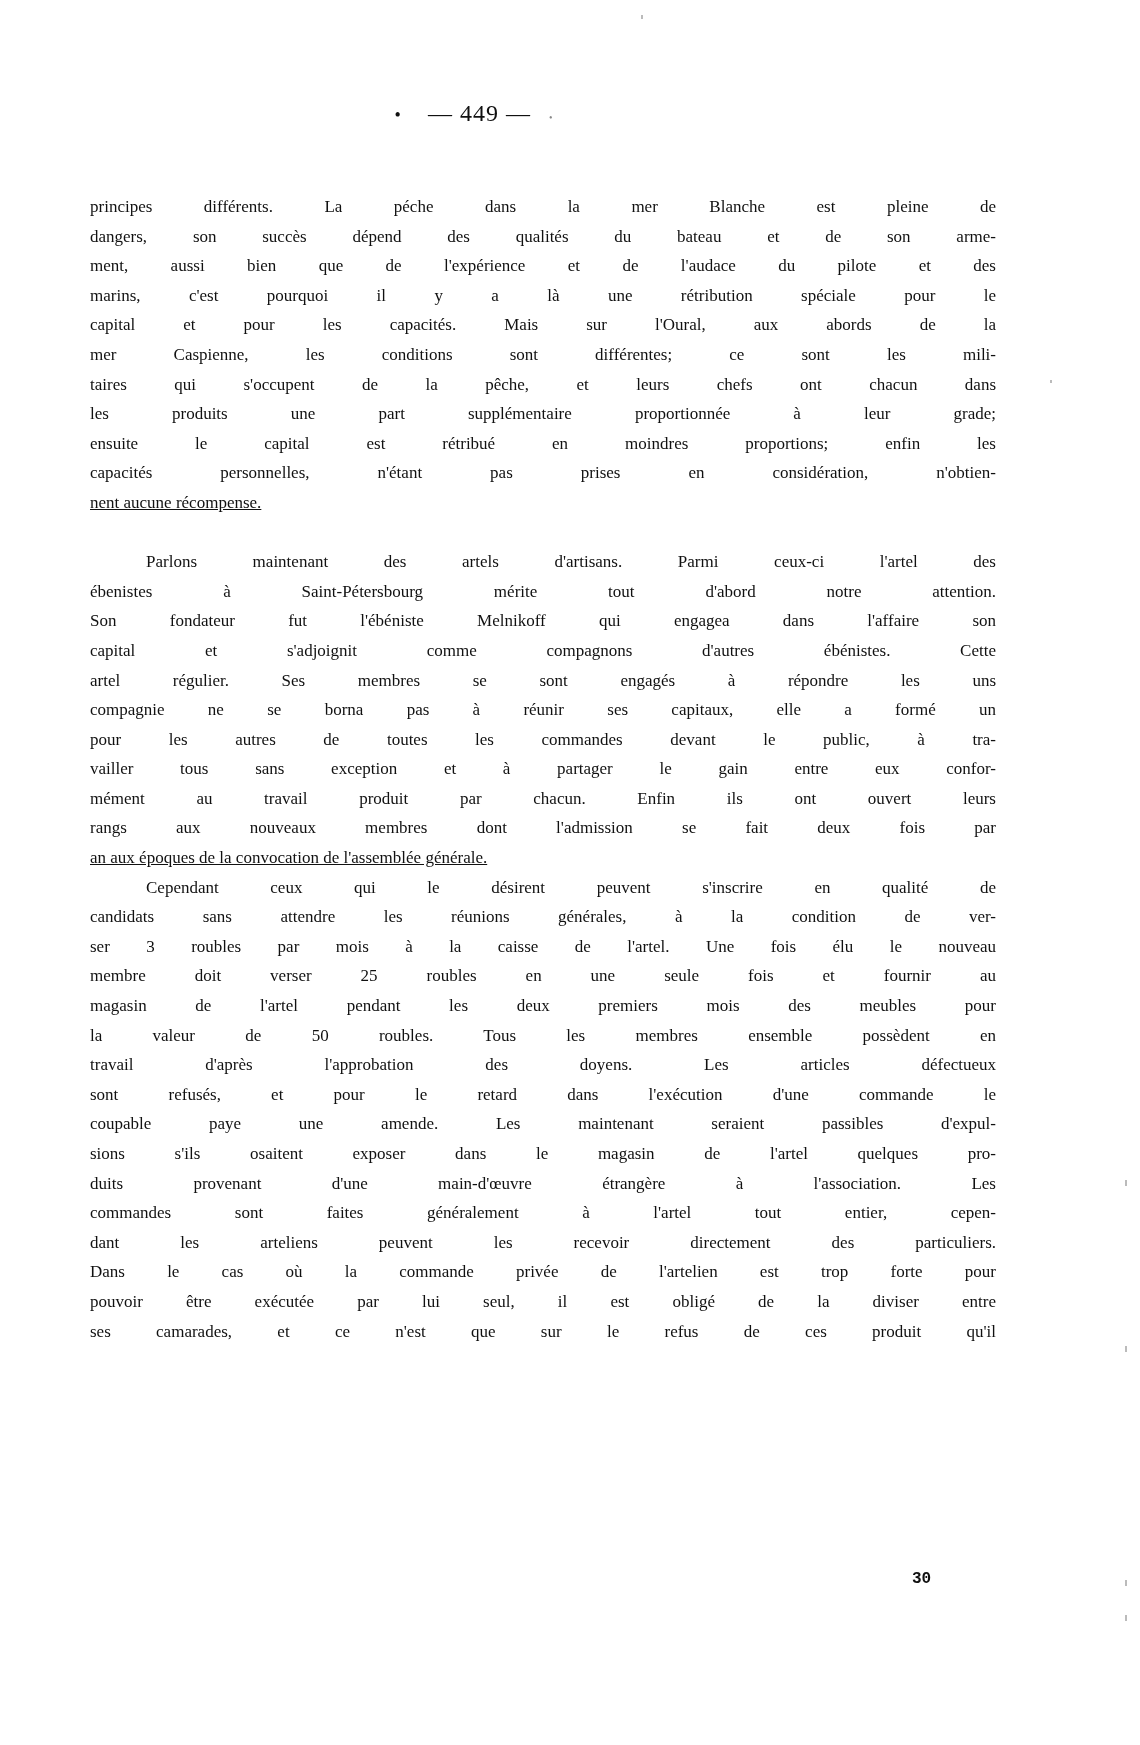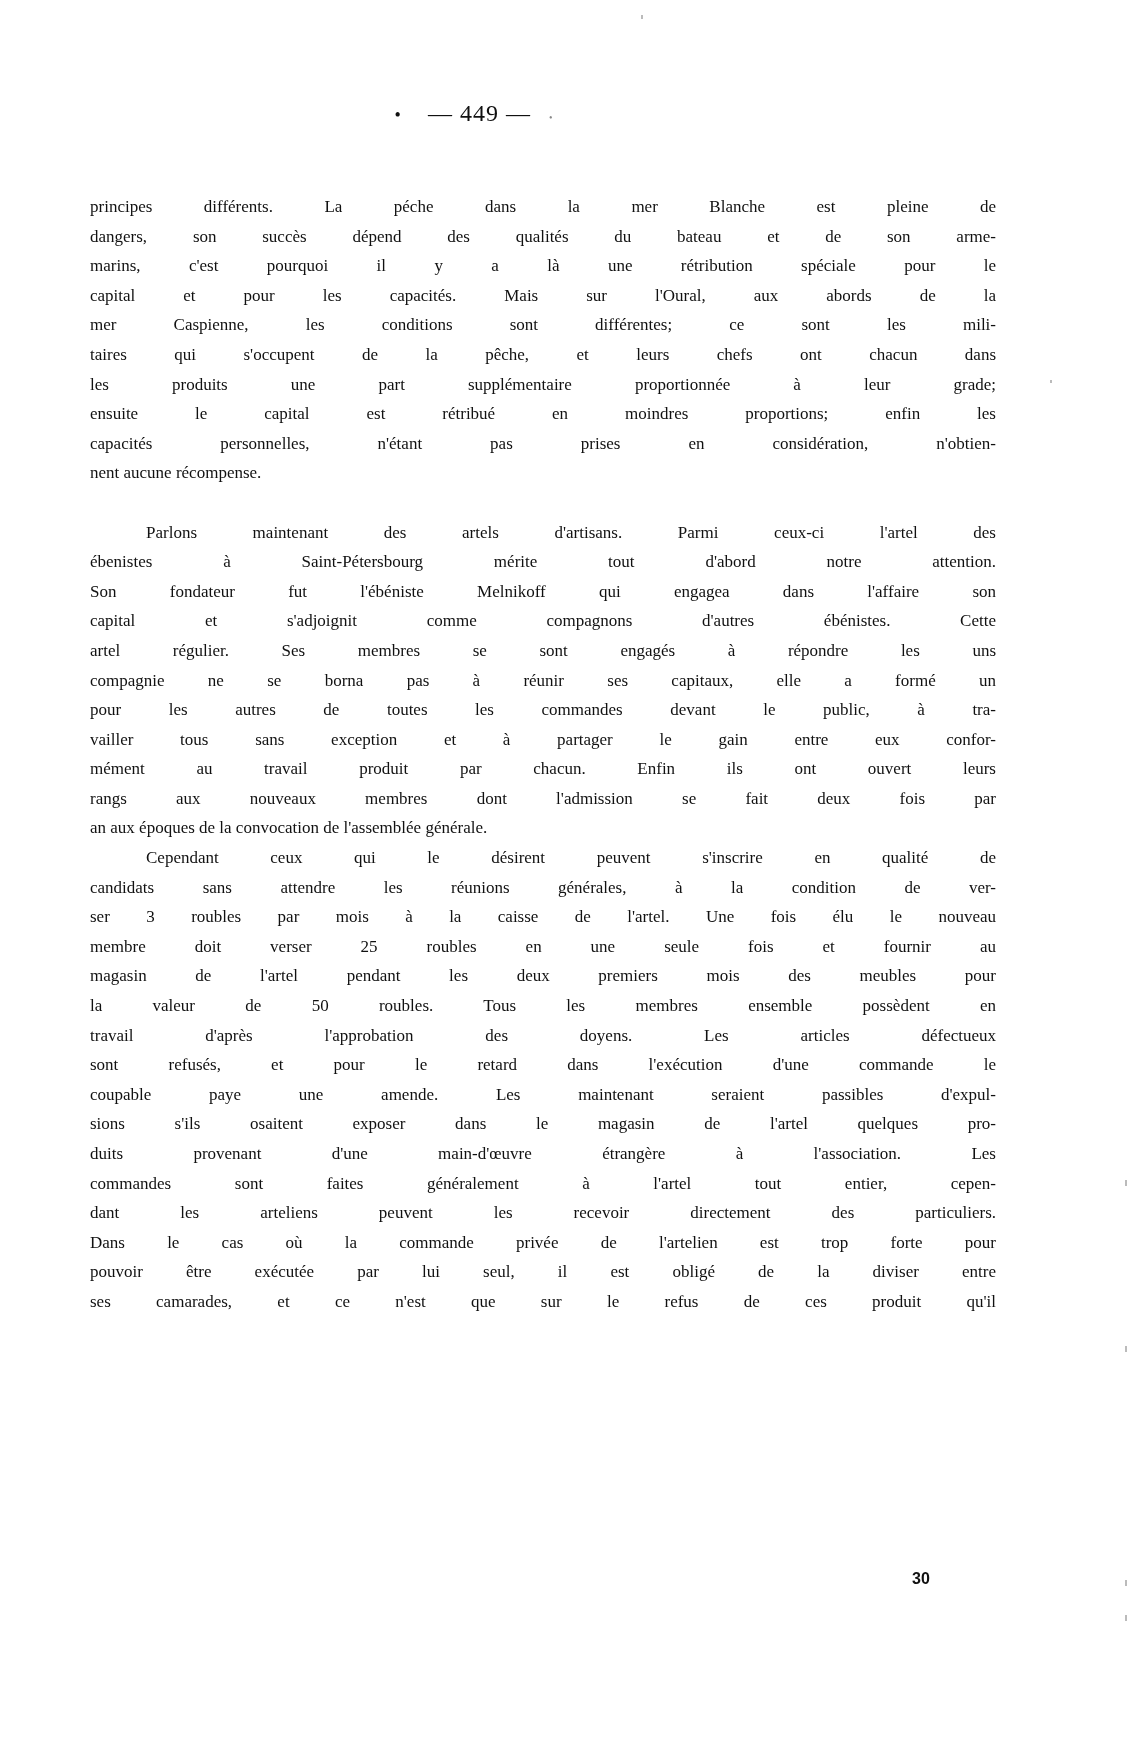--- a/index.html
+++ b/index.html
@@ -37,32 +37,33 @@
     }
     .line {
       display: block;
       white-space: nowrap;
       text-align: justify;
       text-align-last: justify;
       height: 29.6px;
     }
     .line.last {
       text-align-last: left;
+      text-decoration: underline;
     }
     .line.indent {
       padding-left: 56px;
     }
     .para-gap {
       height: 29.6px;
     }
     .signature-mark {
       position: absolute;
       left: 912px;
       top: 1570px;
-      font-family: Liberation Sans, sans-serif;
+      font-family: Liberation Mono, monospace;
       font-weight: bold;
       font-size: 16px;
     }
     .scan-mark {
       position: absolute;
       width: 2px;
       height: 6px;
       background: #bbbbbb;
     }
   </style>
@@ -70,20 +71,21 @@
 <body>
 
 <div class="page-header">
   <span class="dot-left">•</span><span>— 449 —</span><span class="dot-right">•</span>
 </div>
 
 <div class="body-text">
   <div>
     <span class="line">principes différents. La péche dans la mer Blanche est pleine de</span>
     <span class="line">dangers, son succès dépend des qualités du bateau et de son arme-</span>
+    <span class="line">ment, aussi bien que de l'expérience et de l'audace du pilote et des</span>
     <span class="line">marins, c'est pourquoi il y a là une rétribution spéciale pour le</span>
     <span class="line">capital et pour les capacités. Mais sur l'Oural, aux abords de la</span>
     <span class="line">mer Caspienne, les conditions sont différentes; ce sont les mili-</span>
     <span class="line">taires qui s'occupent de la pêche, et leurs chefs ont chacun dans</span>
     <span class="line">les produits une part supplémentaire proportionnée à leur grade;</span>
     <span class="line">ensuite le capital est rétribué en moindres proportions; enfin les</span>
     <span class="line">capacités personnelles, n'étant pas prises en considération, n'obtien-</span>
     <span class="line last">nent aucune récompense.</span>
   </div>
 

